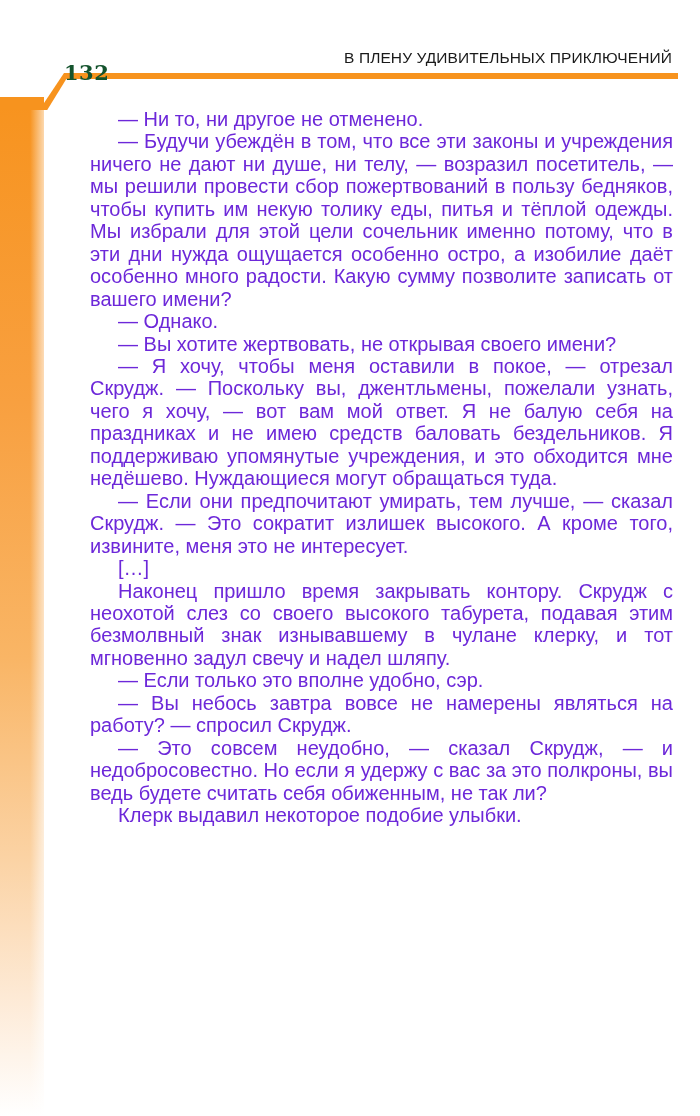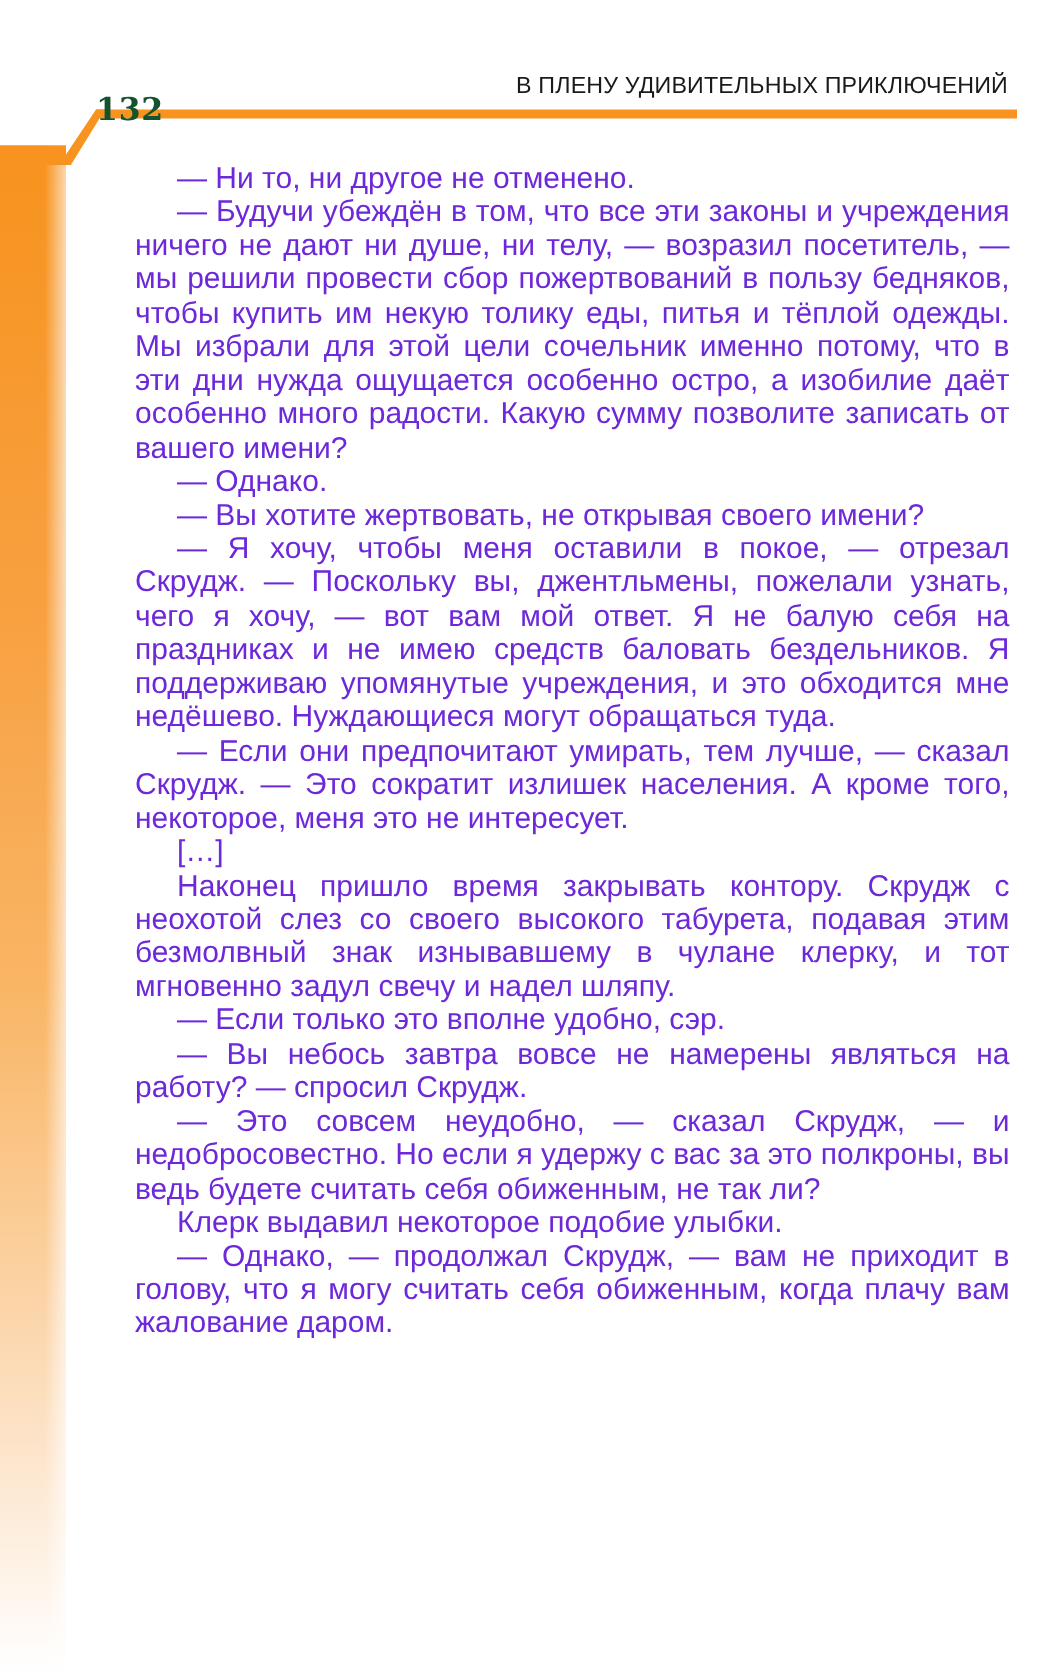--- a/index.html
+++ b/index.html
@@ -99,21 +99,20 @@
 
 <div class="page-number">132</div>
 <div class="running-head">В ПЛЕНУ УДИВИТЕЛЬНЫХ ПРИКЛЮЧЕНИЙ</div>
 
 <div class="text-body">
   <p>— Ни то, ни другое не отменено.</p>
   <p>— Будучи убеждён в том, что все эти законы и учреждения ничего не дают ни душе, ни телу, — возразил посетитель, — мы решили провести сбор пожертвований в пользу бедняков, чтобы купить им некую толику еды, питья и тёплой одежды. Мы избрали для этой цели сочельник именно потому, что в эти дни нужда ощущается особенно остро, а изобилие даёт особенно много радости. Какую сумму позволите записать от вашего имени?</p>
   <p>— Однако.</p>
   <p>— Вы хотите жертвовать, не открывая своего имени?</p>
   <p>— Я хочу, чтобы меня оставили в покое, — отрезал Скрудж. — Поскольку вы, джентльмены, пожелали узнать, чего я хочу, — вот вам мой ответ. Я не балую себя на праздниках и не имею средств баловать бездельников. Я поддерживаю упомянутые учреждения, и это обходится мне недёшево. Нуждающиеся могут обращаться туда.</p>
-  <p>— Если они предпочитают умирать, тем лучше, — сказал Скрудж. — Это сократит излишек населения. А кроме того, некоторое, меня это не интересует.</p>
+  <p>— Если они предпочитают умирать, тем лучше, — сказал Скрудж. — Это сократит излишек высокого. А кроме того, извините, меня это не интересует.</p>
   <p>[…]</p>
   <p>Наконец пришло время закрывать контору. Скрудж с неохотой слез со своего высокого табурета, подавая этим безмолвный знак изнывавшему в чулане клерку, и тот мгновенно задул свечу и надел шляпу.</p>
   <p>— Если только это вполне удобно, сэр.</p>
   <p>— Вы небось завтра вовсе не намерены являться на работу? — спросил Скрудж.</p>
   <p>— Это совсем неудобно, — сказал Скрудж, — и недобросовестно. Но если я удержу с вас за это полкроны, вы ведь будете считать себя обиженным, не так ли?</p>
   <p>Клерк выдавил некоторое подобие улыбки.</p>
-  <p>— Однако, — продолжал Скрудж, — вам не приходит в голову, что я могу считать себя обиженным, когда плачу вам жалование даром.</p>
 </div>
 
 </body></html>

